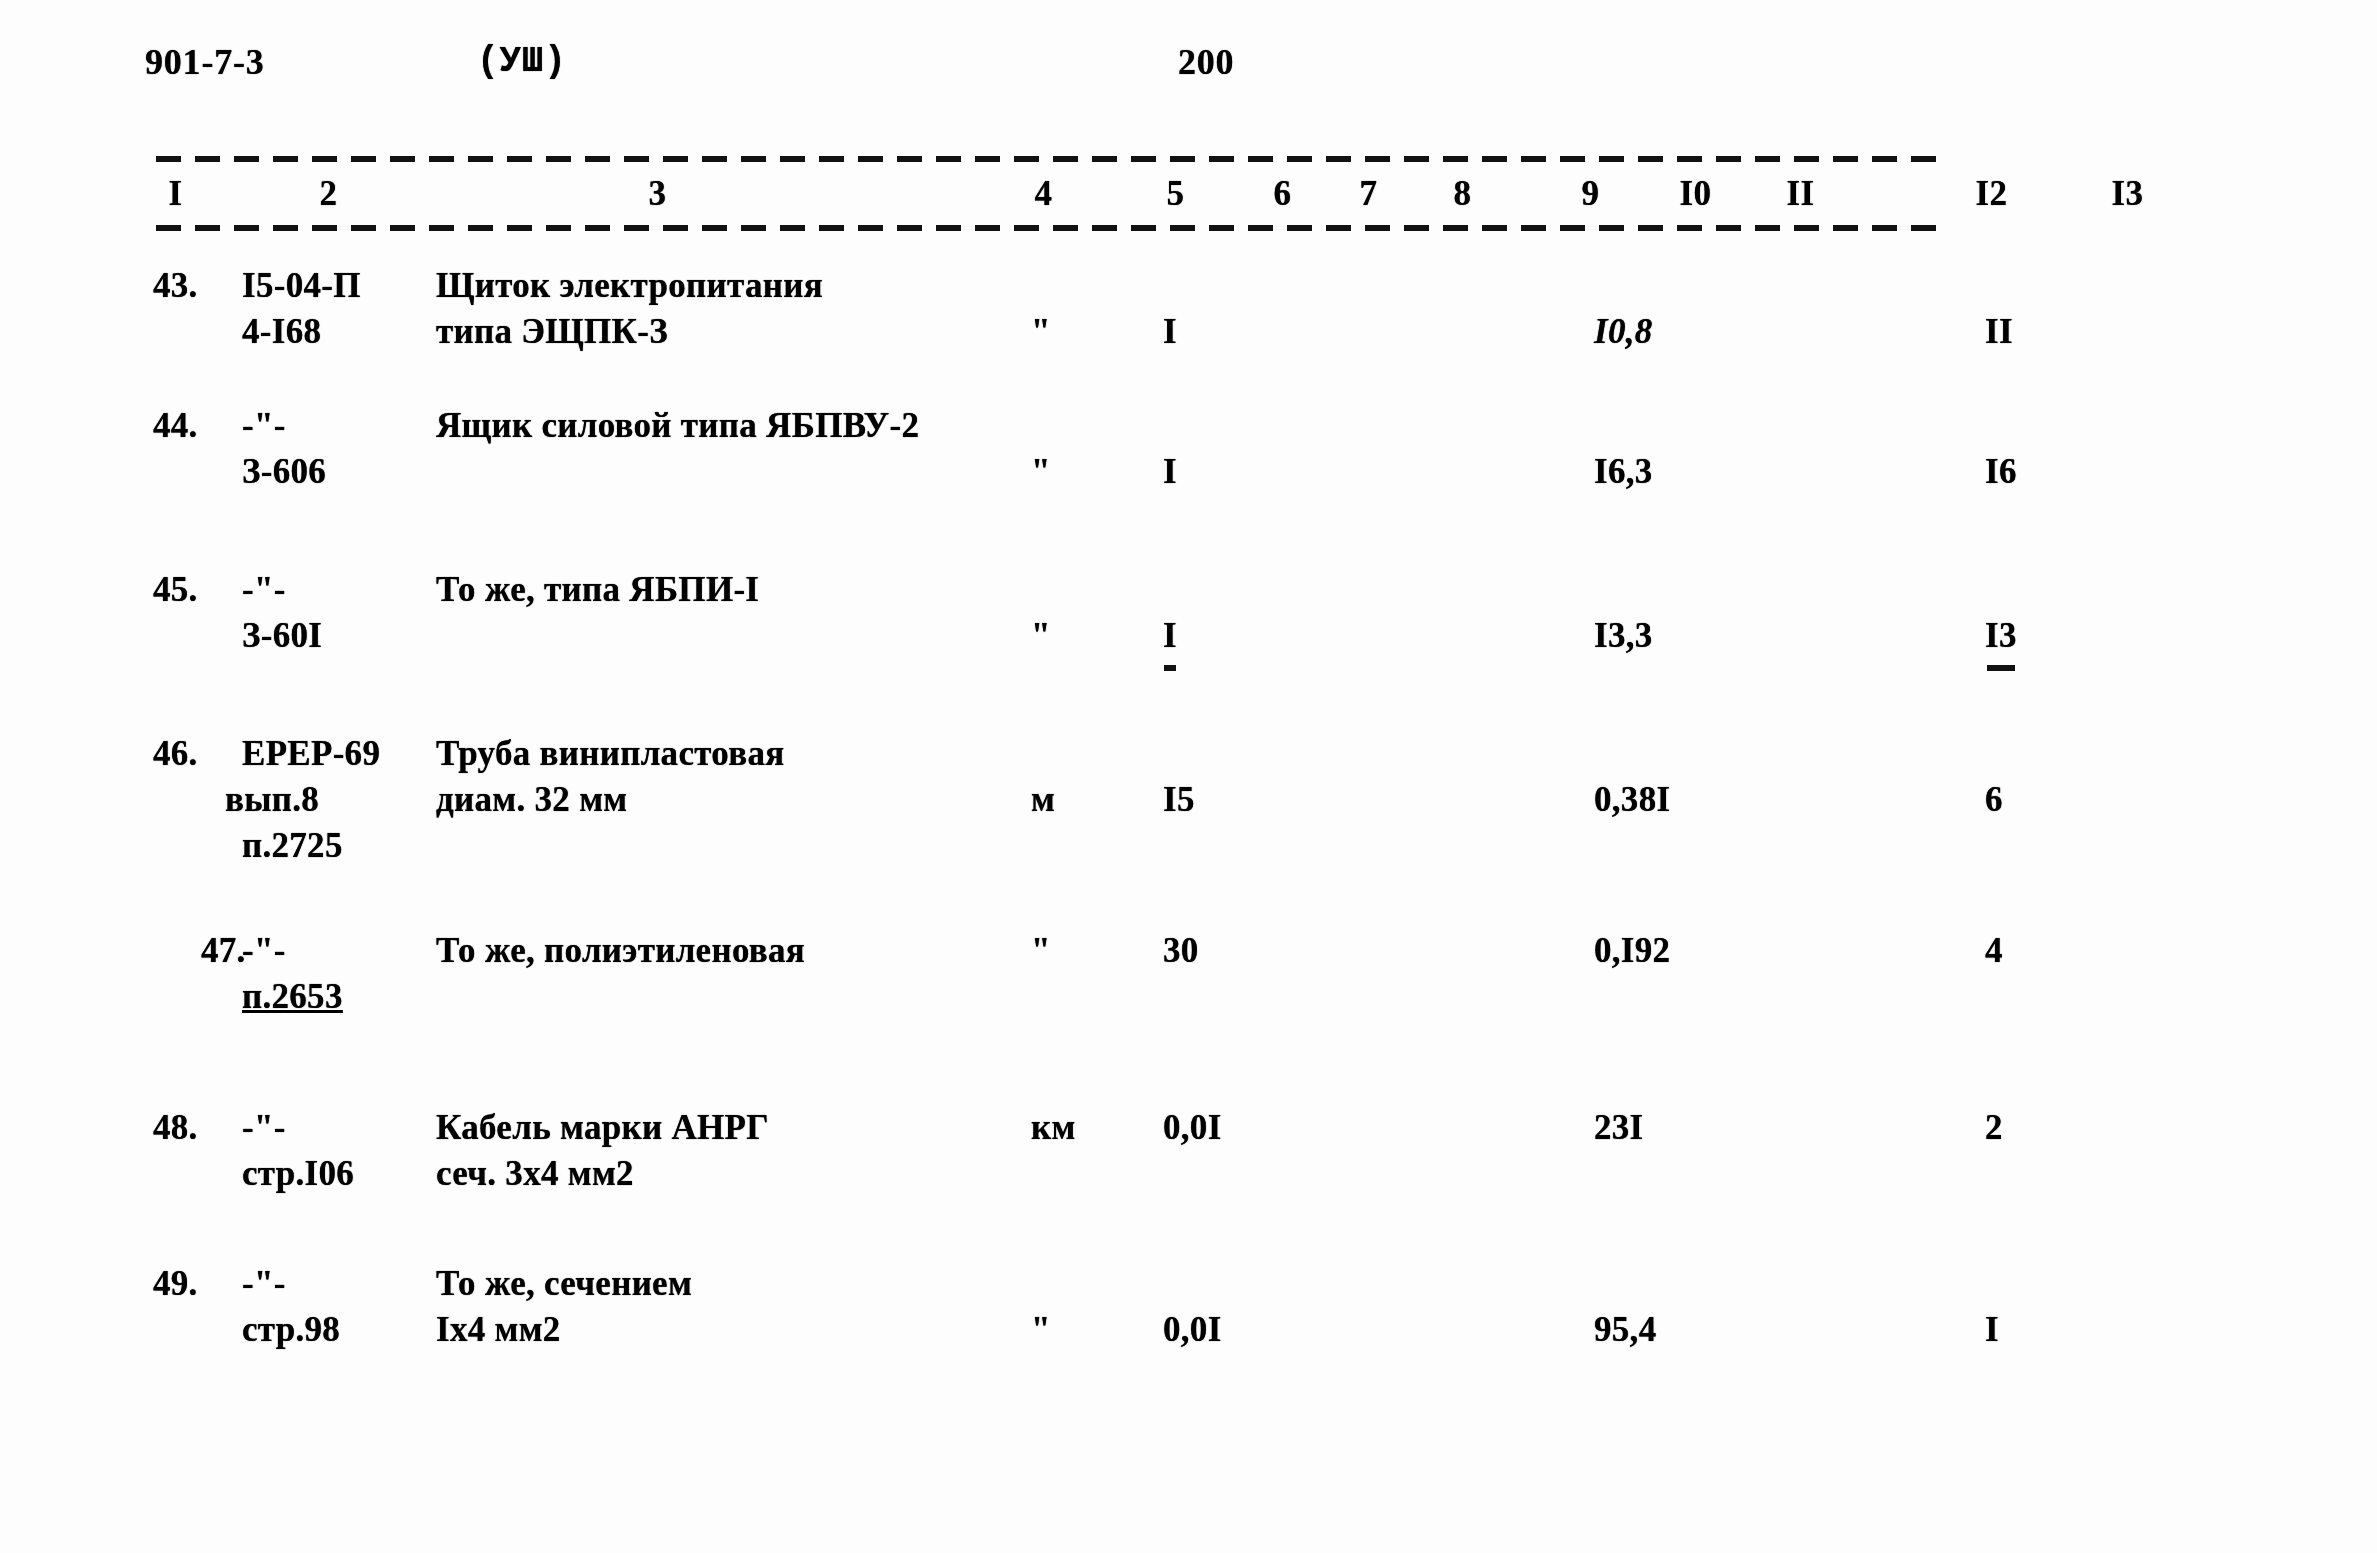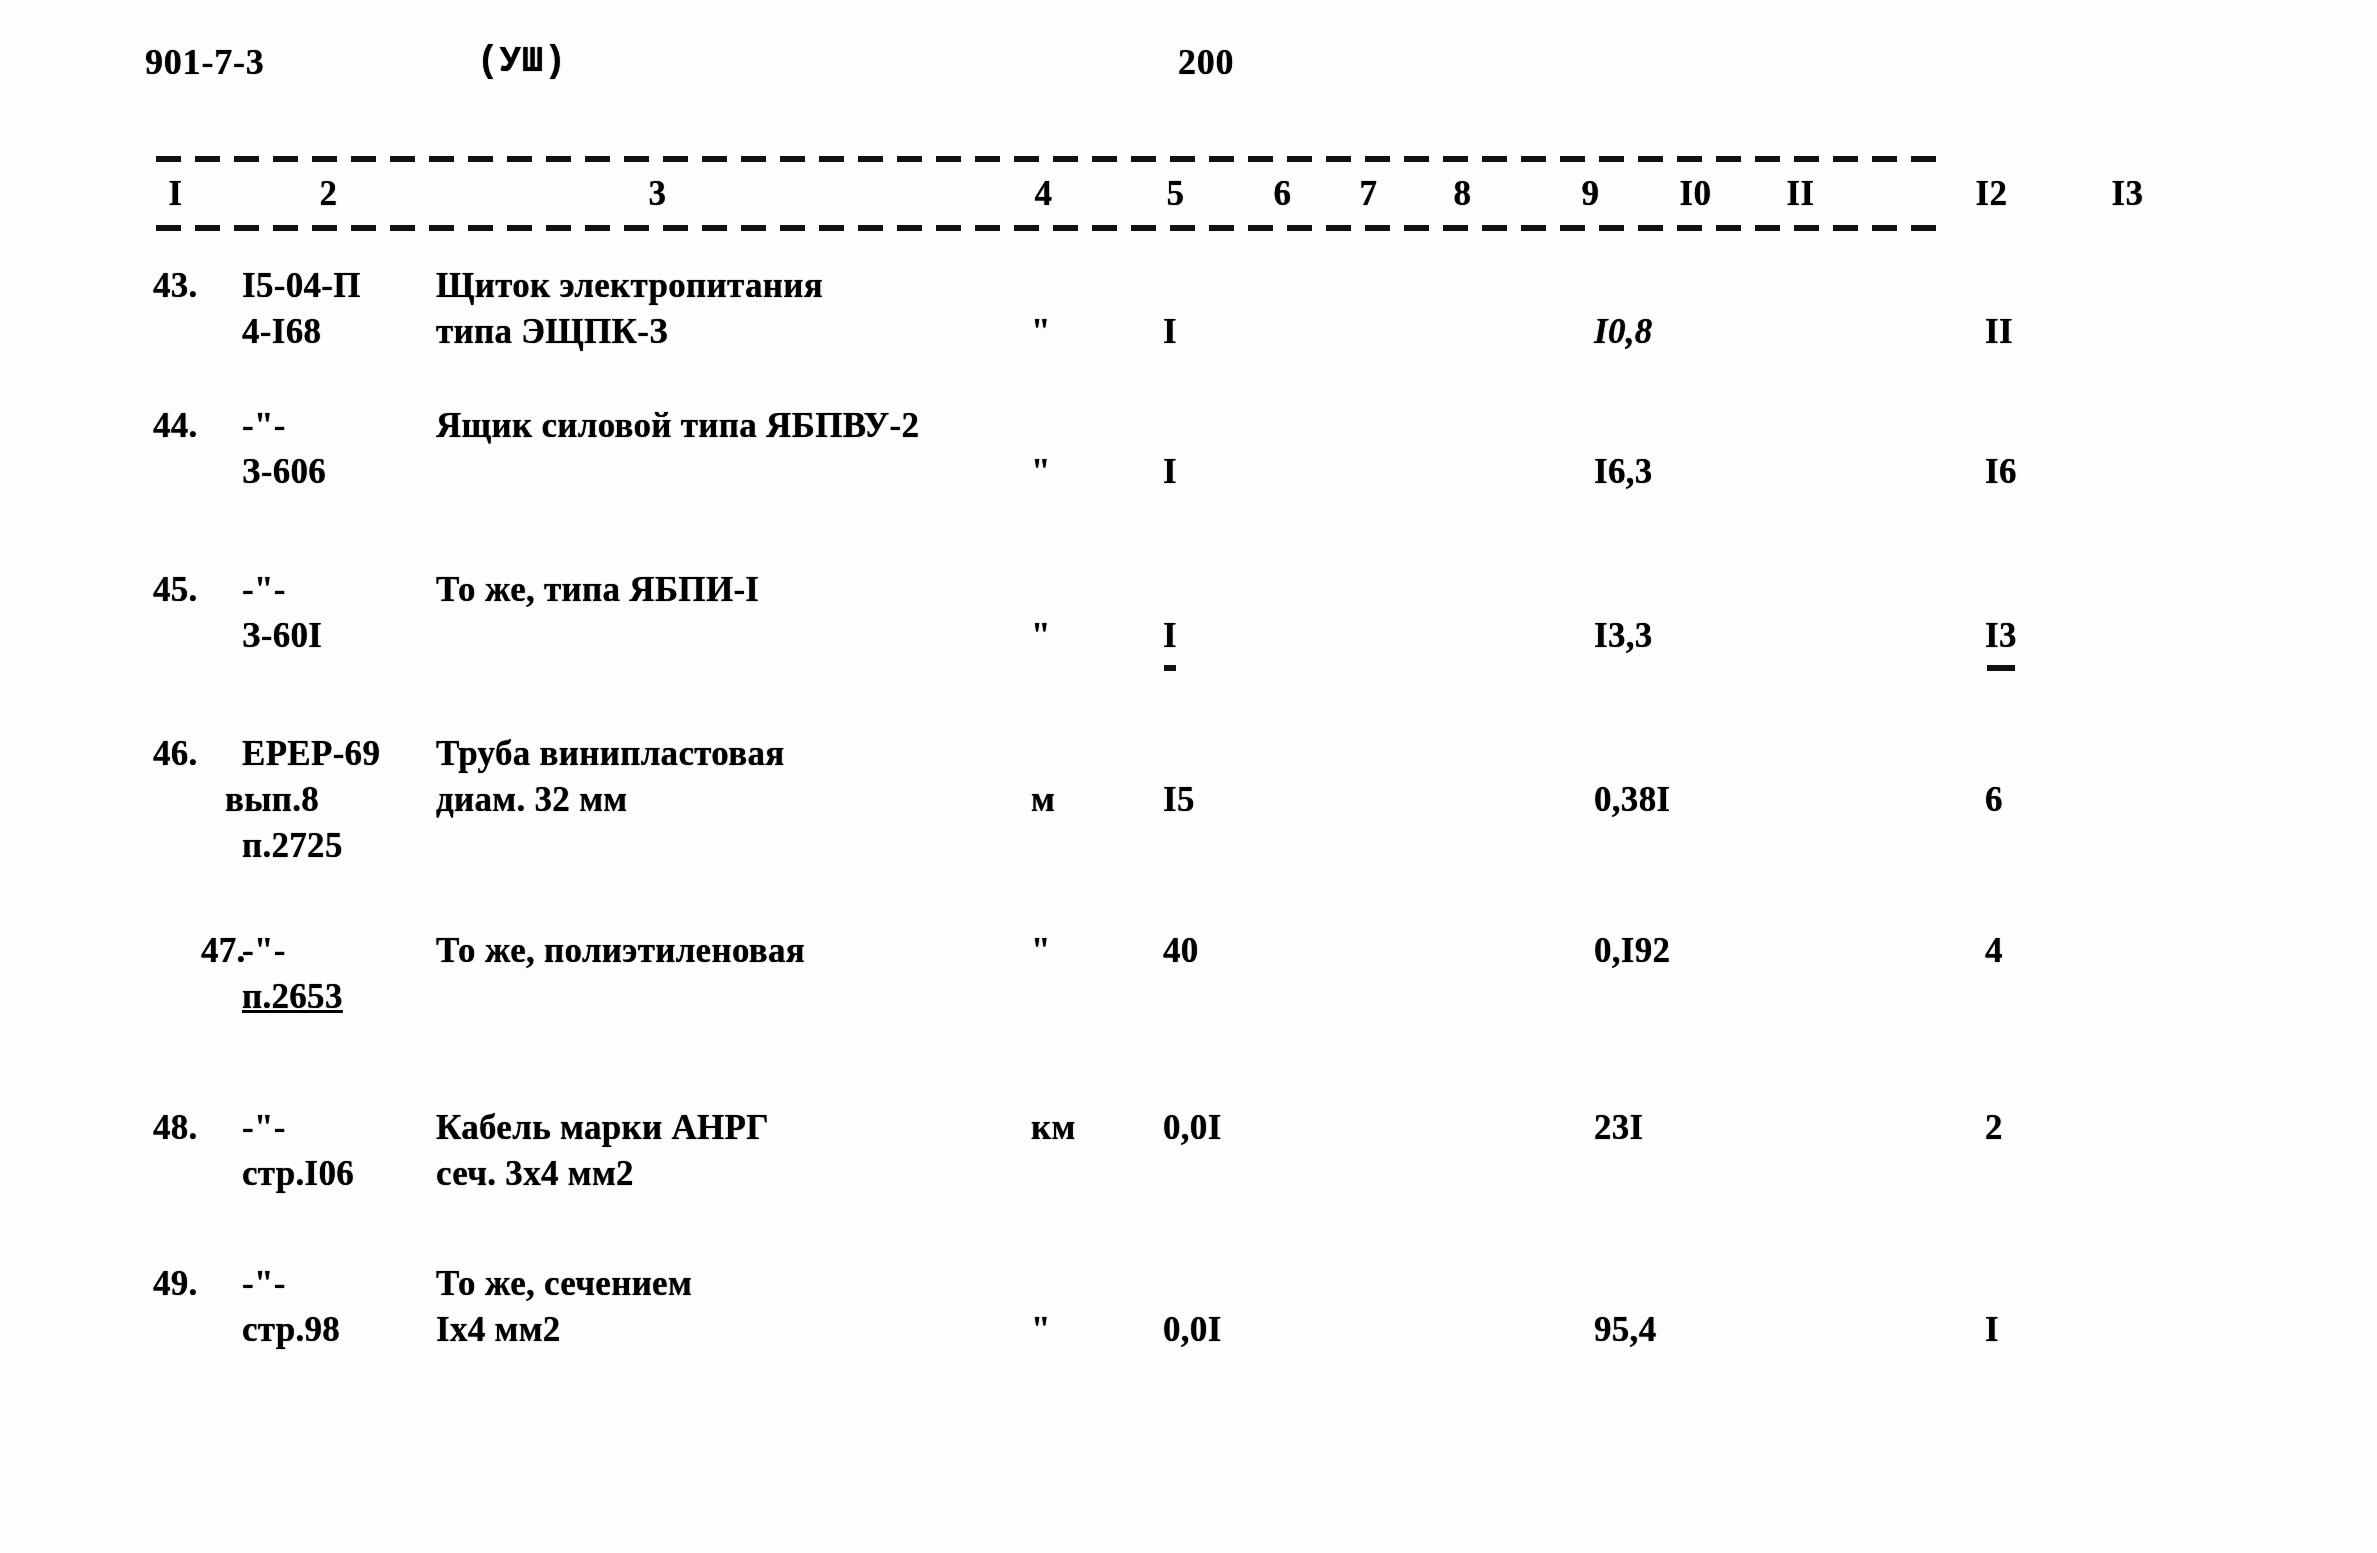--- a/index.html
+++ b/index.html
@@ -206,21 +206,21 @@
           <div class="cell qty" style="left: 1163px; top: 46px;">I5</div>
           <div class="cell c9" style="left: 1594px; top: 46px;">0,38I</div>
           <div class="cell c12" style="left: 1985px; top: 46px;">6</div>
         </div>
         <div class="row" style="top: 772px;">
           <div class="cell num" style="left: 153px; top: 0px; margin-left: 48px;">47.</div>
           <div class="cell sub" style="left: 242px; top: 0px;">-"-</div>
           <div class="cell sub" style="left: 242px; top: 46px; text-decoration: underline;">п.2653</div>
           <div class="cell name" style="left: 436px; top: 0px;">То же, полиэтиленовая</div>
           <div class="cell unit" style="left: 1031px; top: 0px;">"</div>
-          <div class="cell qty" style="left: 1163px; top: 0px;">40</div>
+          <div class="cell qty" style="left: 1163px; top: 0px;">30</div>
           <div class="cell c9" style="left: 1594px; top: 0px;">0,I92</div>
           <div class="cell c12" style="left: 1985px; top: 0px;">4</div>
         </div>
         <div class="row" style="top: 949px;">
           <div class="cell num" style="left: 153px; top: 0px;">48.</div>
           <div class="cell sub" style="left: 242px; top: 0px;">-"-</div>
           <div class="cell sub" style="left: 242px; top: 46px;">стр.I06</div>
           <div class="cell name" style="left: 436px; top: 0px;">Кабель марки АНРГ</div>
           <div class="cell name" style="left: 436px; top: 46px;">сеч. 3х4 мм2</div>
           <div class="cell unit" style="left: 1031px; top: 0px;">км</div>

